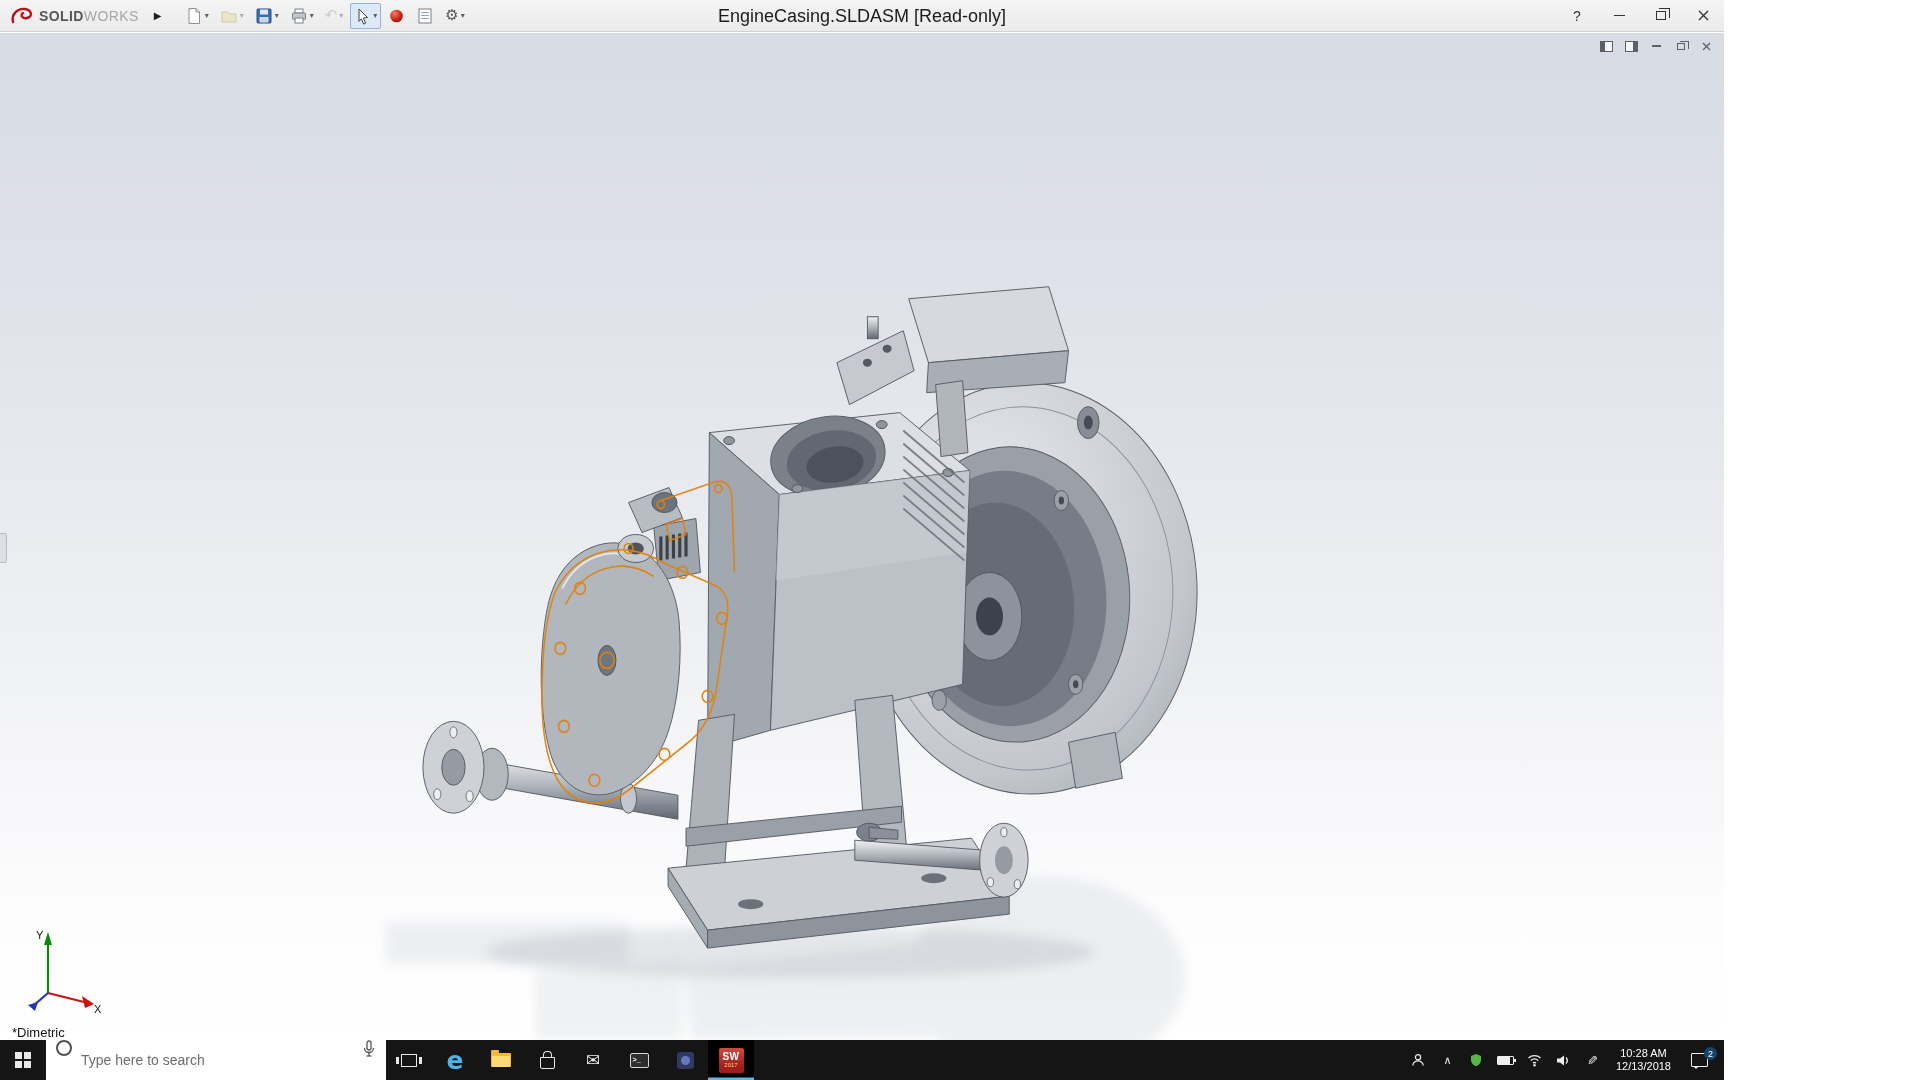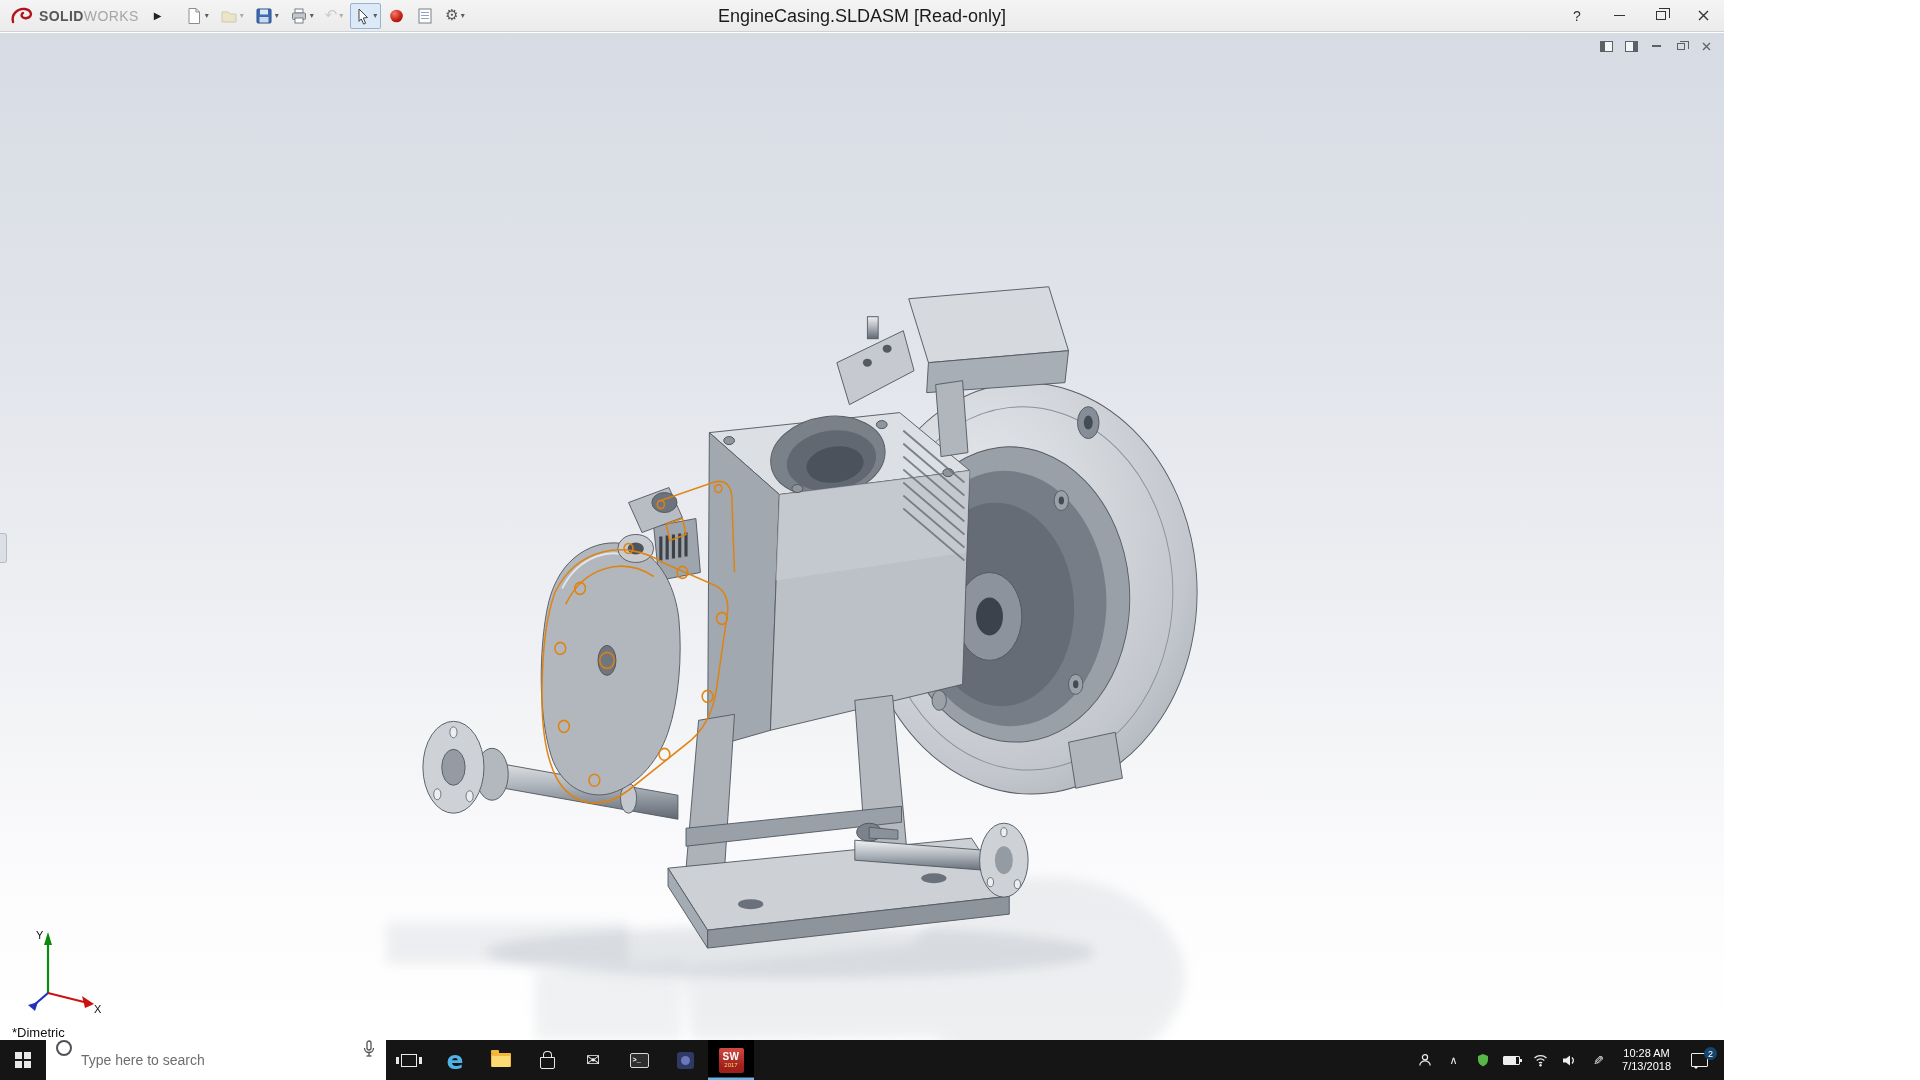--- a/index.html
+++ b/index.html
@@ -453,21 +453,21 @@
         <svg width="15" height="13" viewBox="0 0 15 13">
           <path d="M1 4.5 h3 L8 1.5 v10 L4 8.5 H1 Z" fill="#eee"></path>
           <path d="M10 3.5 a4.5 4.5 0 0 1 0 6" fill="none" stroke="#eee" stroke-width="1.3"></path>
         </svg>
       </button>
       <button class="tray-btn">
         <span class="pen-glyph glyph">✎</span>
       </button>
       <button class="clock">
         <div>10:28 AM</div>
-        <div>7/13/2018</div>
+        <div>12/13/2018</div>
       </button>
       <button class="tray-btn" style="width:38px">
         <span class="ac-bubble"></span>
         <span class="ac-badge">2</span>
       </button>
       <button class="show-desktop"></button>
     </div>
   </footer>
 
 </div>

